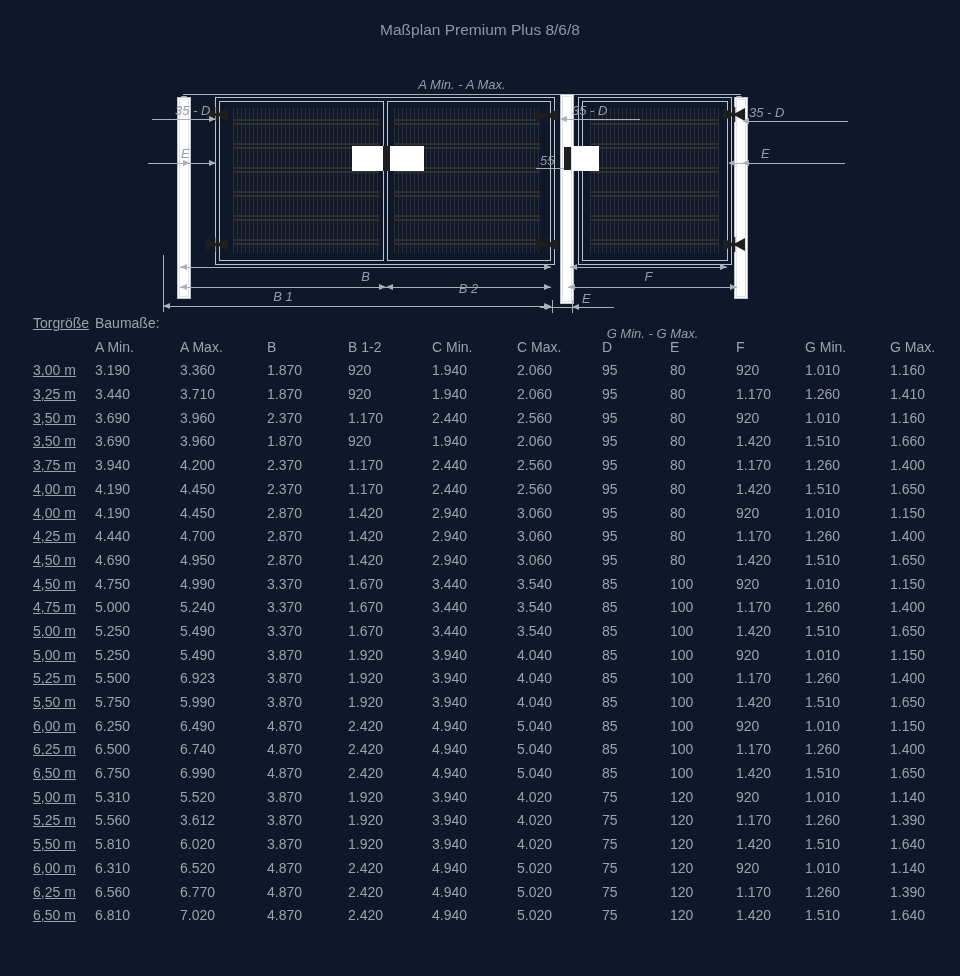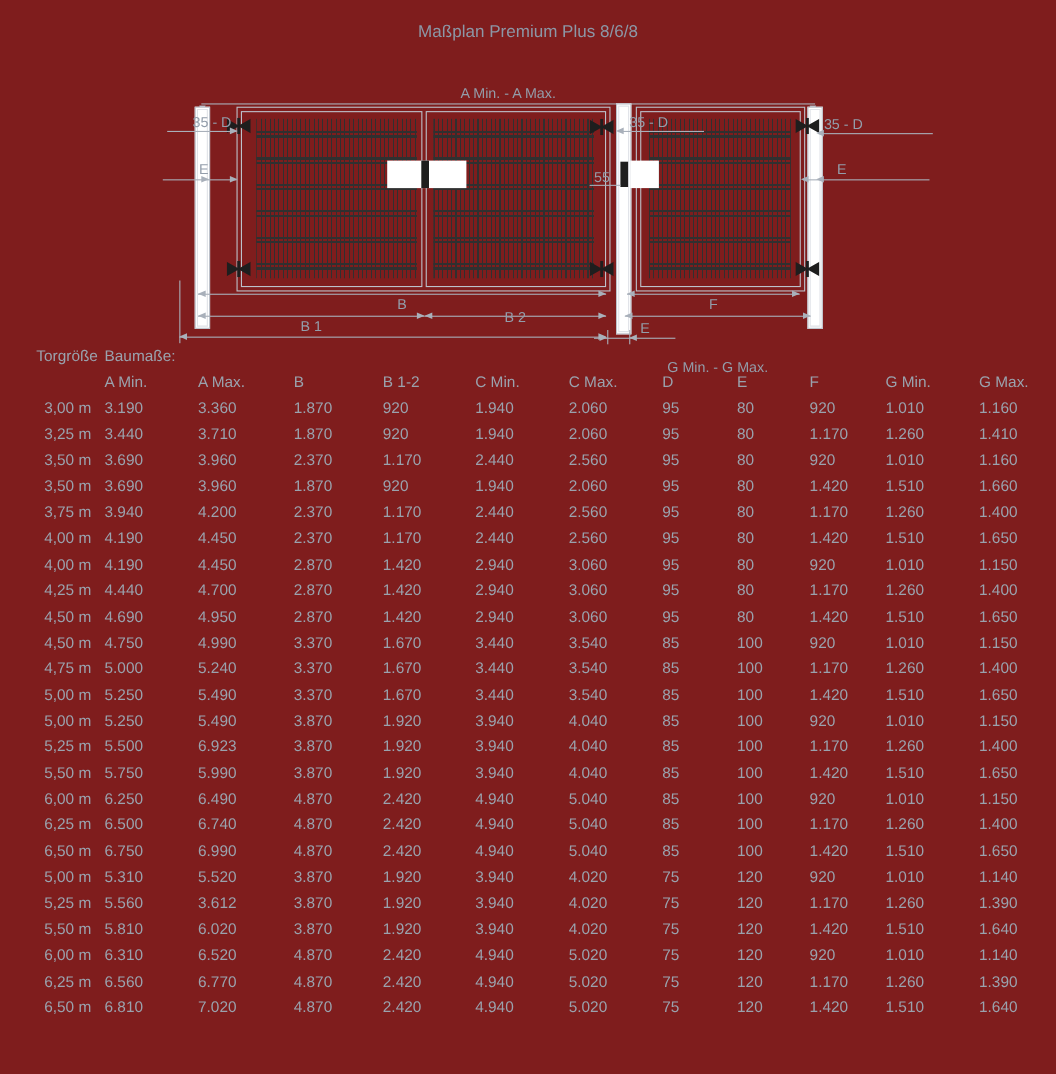--- a/index.html
+++ b/index.html
@@ -4,27 +4,27 @@
 <style>
   :root{
     --ln:#a9b0ba;        
     --fr:#bcc1ca;        
     --dk:#1e1e1e;        
     --tx:#939daa;        
     --tb:#9aa2ad;        
     --ti:#8c97a6;        
   }
   html,body{margin:0;padding:0;background:#fff;}
-  #page{position:relative;width:960px;height:976px;background:#7f1d1d;overflow:hidden;
+  #page{position:relative;width:960px;height:976px;background:#0f172a;overflow:hidden;
         font-family:"Liberation Sans",sans-serif;}
   
   #title{position:absolute;left:0;top:18px;width:960px;text-align:center;
          color:var(--ti);font-size:15.5px;line-height:23px;}
   
-  #plan{position:absolute;left:0;top:0;width:877px;height:330px;}
+  #plan{position:absolute;left:0;top:0;width:877px;height:330px;font-style:italic;}
   .hl{position:absolute;height:1px;background:var(--ln);}
   .vl{position:absolute;width:1px;background:var(--ln);}
   .ar{position:absolute;width:0;height:0;border-top:3px solid transparent;border-bottom:3px solid transparent;}
   .ar.r{border-left:7px solid var(--ln);}
   .ar.l{border-right:7px solid var(--ln);}
   .ar.d{border-top:6px solid var(--ln);border-left:3px solid transparent;border-right:3px solid transparent;border-bottom:none;}
   .lbl{position:absolute;color:var(--tx);font-size:13px;white-space:nowrap;}
   .lbl.ctr{text-align:center;}
   .post{position:absolute;background:#fff;border:1px solid var(--fr);box-shadow:inset 0 0 0 1px #fff,inset 0 0 0 2px #dfe2e7;}
   .frame{position:absolute;border:1px solid var(--fr);}
@@ -34,21 +34,21 @@
       repeating-linear-gradient(90deg, #303030 0 1px, transparent 1px 4px);}
   .blank{position:absolute;background:#fff;}
   .lockbar{position:absolute;background:var(--dk);}
   .hinge{position:absolute;width:22px;height:15px;background:var(--dk);
     clip-path:polygon(0 6%, 44% 42%, 44% 0, 56% 0, 56% 42%, 100% 6%, 100% 94%, 56% 58%, 56% 100%, 44% 100%, 44% 58%, 0 94%);}
   
   #table{position:absolute;left:33px;top:312px;width:927px;color:var(--tb);font-size:14px;}
   .trow{display:grid;height:23.7px;line-height:23.7px;
         grid-template-columns:62px 85px 87px 81px 84px 85px 85px 68px 66px 69px 85px 70px;}
   .cell{white-space:nowrap;overflow:visible;}
-  .cell.c0{text-align:right;padding-right:12px;}
+  .cell.c0{padding-right:12px;text-decoration:underline;}
   .note{height:23.7px;line-height:23.7px;margin:5px 0 4px 4px;white-space:nowrap;}
 </style>
 </head>
 <body>
 
 <div id="page">
 
   <div id="title">
     <div>Maßplan Premium Plus 8/6/8</div>
   </div>

